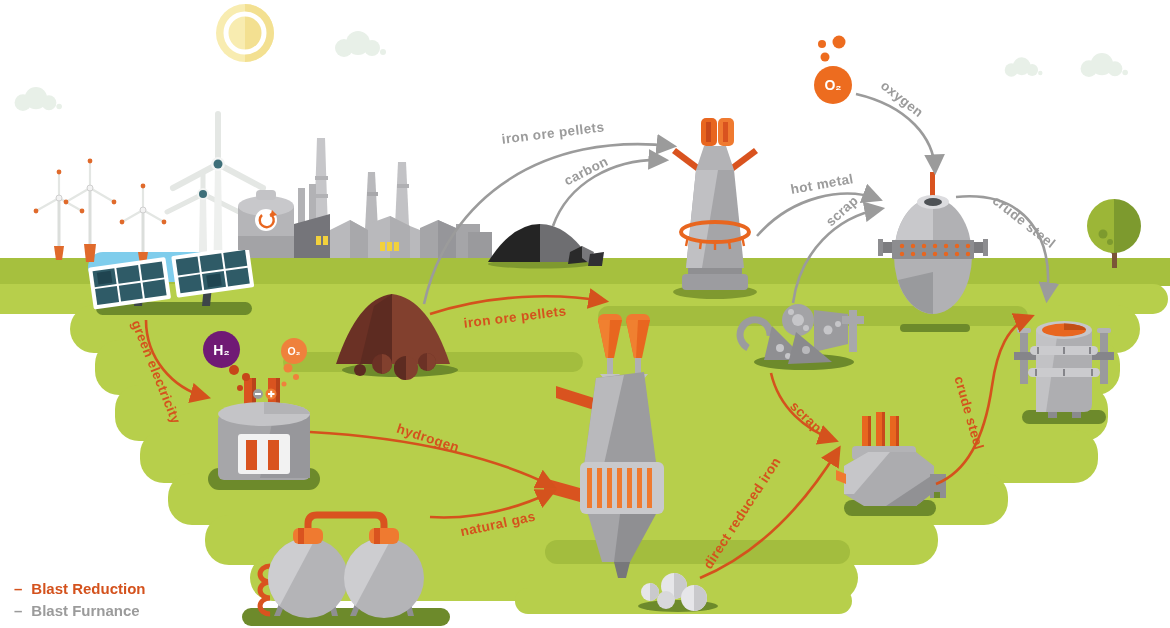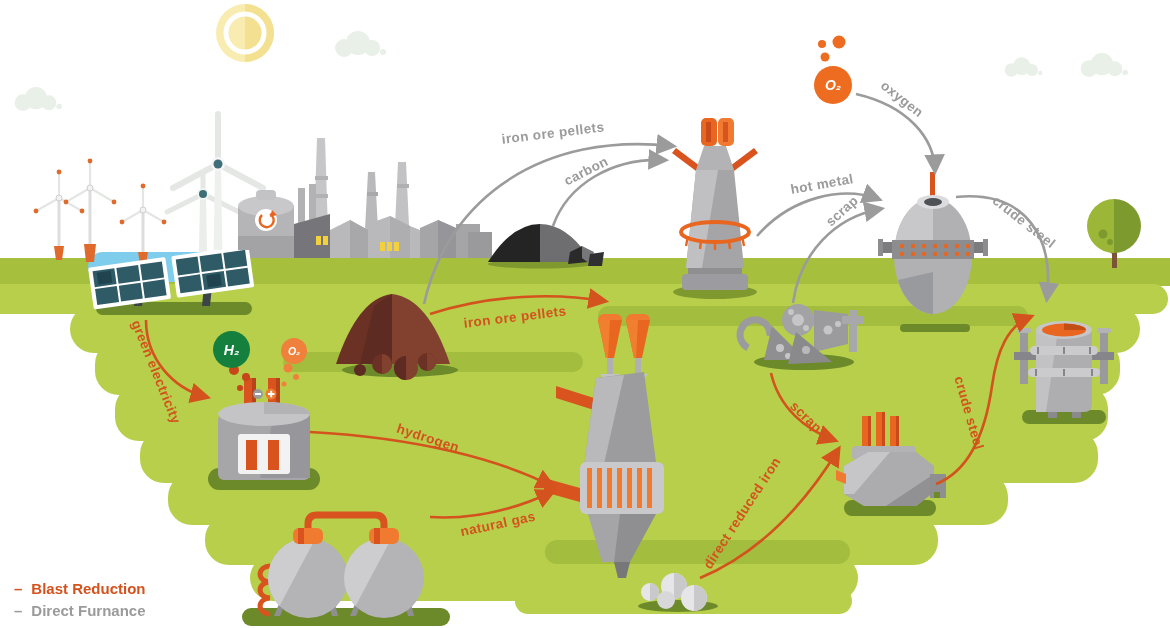--- a/index.html
+++ b/index.html
@@ -10,21 +10,21 @@
   .band{position:absolute;}
   .row{position:absolute;background:#b7cf4b;border-radius:24px;}
   .pill{position:absolute;background:#a3bd3e;border-radius:12px;}
   
   .label{position:absolute;white-space:nowrap;font-size:13.5px;font-weight:600;letter-spacing:.4px;
          transform-origin:center;pointer-events:none;}
   .label.gray{color:#9b9b9b;}
   .label.orange{color:#d4521d;}
   
   .mol{position:absolute;border-radius:50%;display:flex;align-items:center;justify-content:center;
-       color:#ffffff;font-weight:bold;font-style:italic;}
+       color:#ffffff;font-weight:bold;}
   
   #legend{position:absolute;left:14px;top:578px;font-size:15px;font-weight:600;line-height:22px;}
   .legend-row{display:flex;align-items:center;gap:9px;}
   .legend-row .dash{font-weight:bold;}
   .legend-row.dr{color:#d4521d;}
   .legend-row.bf{color:#9b9b9b;}
 </style>
 </head>
 <body>
 
@@ -508,27 +508,27 @@
   <div class="label orange" style="left:806px;top:417px;transform:translate(-50%,-50%) rotate(44deg);">scrap</div>
   <div class="label orange" style="left:742px;top:513px;transform:translate(-50%,-50%) rotate(-57deg);">direct reduced iron</div>
   <div class="label orange" style="left:969px;top:413px;transform:translate(-50%,-50%) rotate(74deg);">crude steel</div>
 
   <div class="mol" style="left:814px;top:66px;width:38px;height:38px;background:#ed6c1f;font-size:14px;">O₂</div>
   <svg class="abs" style="left:812px;top:34px;" width="40" height="30" viewBox="0 0 40 30">
     <circle cx="10" cy="10" r="4" fill="#ed6c1f"></circle>
       <circle cx="27" cy="8" r="6.5" fill="#ed6c1f"></circle>
       <circle cx="13" cy="23" r="4.5" fill="#ed6c1f"></circle>
   </svg>
-  <div class="mol" style="left:213px;top:331px;width:37px;height:37px;background:#15803d;font-size:14px;">H₂</div>
+  <div class="mol" style="left:203px;top:331px;width:37px;height:37px;background:#701a75;font-size:14px;">H₂</div>
   <div class="mol" style="left:281px;top:338px;width:26px;height:26px;background:#ef813c;font-size:10.5px;">O₂</div>
 
   <div id="legend">
     <div class="legend-row dr">
       <span class="dash">–</span>
       <span>Blast Reduction</span>
     </div>
     <div class="legend-row bf">
       <span class="dash">–</span>
-      <span>Direct Furnance</span>
+      <span>Blast Furnance</span>
     </div>
   </div>
 
 </div>
 
 </body></html>

